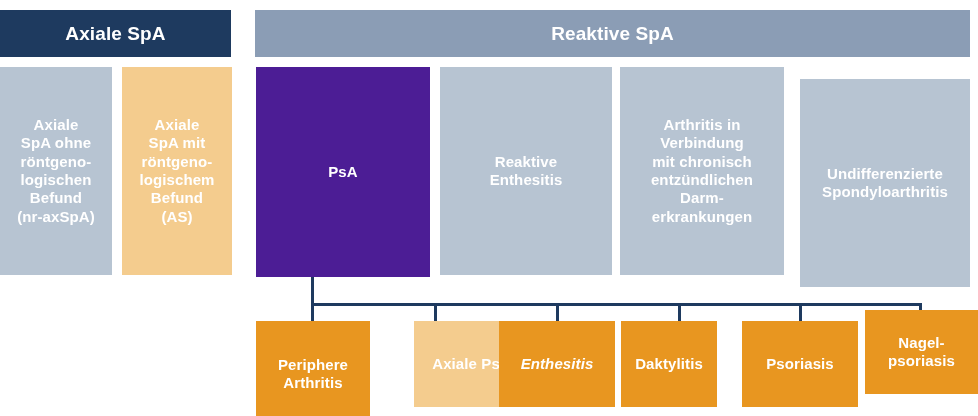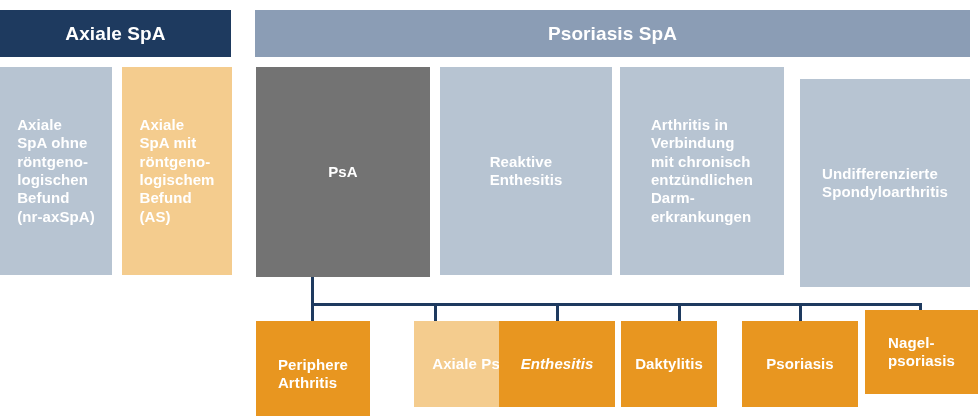--- a/index.html
+++ b/index.html
@@ -16,42 +16,42 @@
     height: 416px;
     background: #ffffff;
     overflow: hidden;
   }
 
   .box {
     position: absolute;
     display: flex;
     align-items: center;
     justify-content: center;
-    text-align: left;
+    text-align: center;
     color: #ffffff;
     font-weight: bold;
     line-height: 1.22;
     box-sizing: border-box;
     white-space: pre-line;
     letter-spacing: 0.1px;
   }
 
   
   .hdr-navy {
     background: #1E3A5F;
     font-size: 19px;
   }
   .hdr-gray {
     background: #8B9DB5;
     font-size: 19px;
   }
 
   
   .cat-gray   { background: #B7C4D2; font-size: 15px; }
-  .cat-orange { background: #737373; font-size: 15px; }
+  .cat-orange { background: #4c1d95; font-size: 15px; }
   .cat-lightorange { background: #F4CC8E; font-size: 15px; }
 
   .leaf { font-size: 15px; }
   .leaf-orange { background: #E89620; }
   .leaf-lightorange { background: #F4CC8E; }
 
   
   .line {
     position: absolute;
     background: #1E3A5F;
@@ -59,21 +59,21 @@
   .line-v { width: 3px; }
   .line-h { height: 3px; }
 </style>
 </head>
 <body>
 
 <div id="diagram">
 
   <div class="box hdr-navy" style="left:0px; top:10px; width:231px; height:47px;">Axiale SpA</div>
 
-  <div class="box hdr-gray" style="left:255px; top:10px; width:715px; height:47px;">Psoriasis SpA</div>
+  <div class="box hdr-gray" style="left:255px; top:10px; width:715px; height:47px;">Reaktive SpA</div>
 
   <div class="box cat-gray" style="left:0px; top:67px; width:112px; height:208px;">Axiale
 SpA ohne
 röntgeno-
 logischen
 Befund
 (nr-axSpA)</div>
 
   <div class="box cat-lightorange" style="left:122px; top:67px; width:110px; height:208px;">Axiale
 SpA mit

